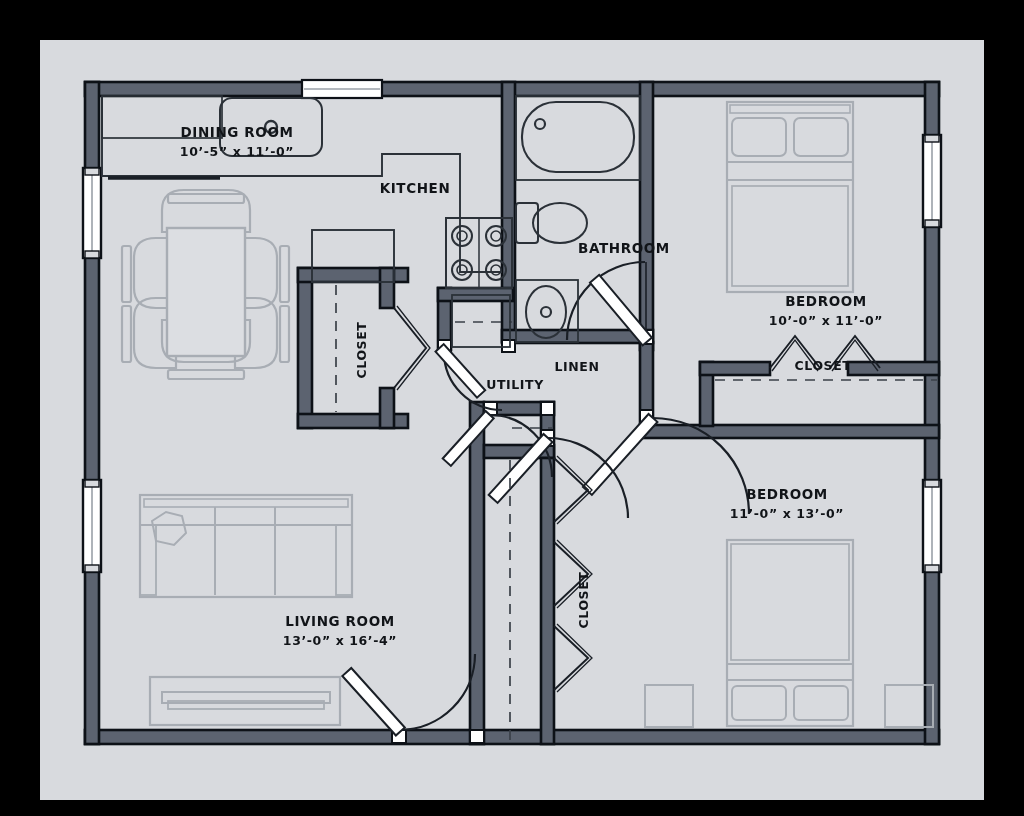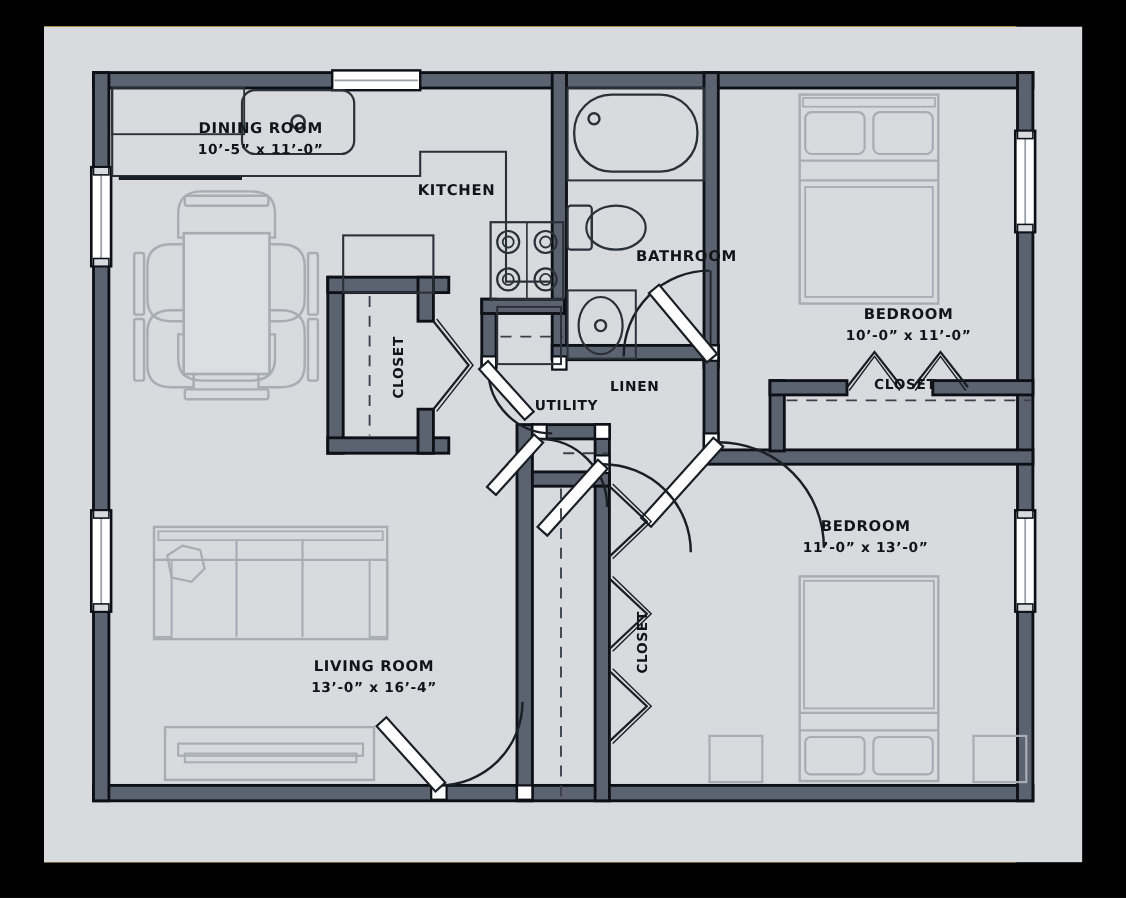--- a/index.html
+++ b/index.html
@@ -1,19 +1,19 @@
 <!DOCTYPE html>
 <html><head>
 <meta charset="utf-8">
 <style>
   html,body{margin:0;padding:0;background:#000;}
   body{width:1024px;height:816px;overflow:hidden;
        font-family:"DejaVu Sans","Liberation Sans",sans-serif;}
   #stage{position:relative;width:1024px;height:816px;background:#000;}
-  #plan{position:absolute;left:40px;top:24px;width:884px;height:760px;background:#eab308;}
+  #plan{position:absolute;left:40px;top:40px;width:884px;height:760px;background:#1d4ed8;}
   svg{display:block;}
   .lbl{font-family:"DejaVu Sans","Liberation Sans",sans-serif;
        font-weight:700;fill:#111418;text-anchor:middle;letter-spacing:.6px;}
   .lbl-name{font-size:13.5px;}
   .lbl-dim{font-size:12.5px;}
   .lbl-small{font-size:12.5px;}
 </style>
 </head>
 <body>
 

